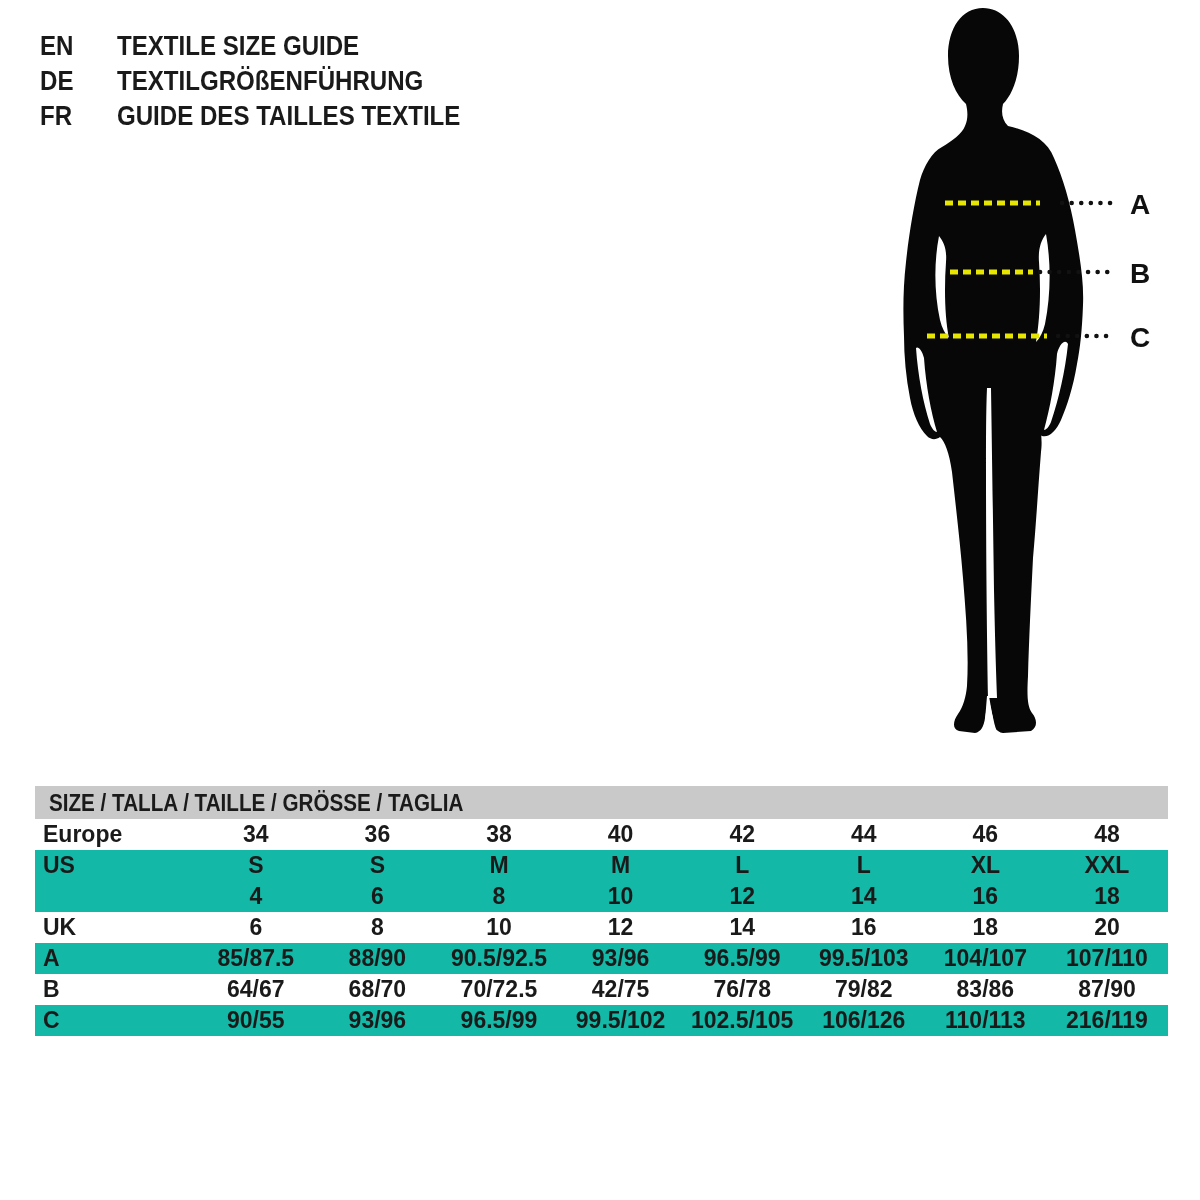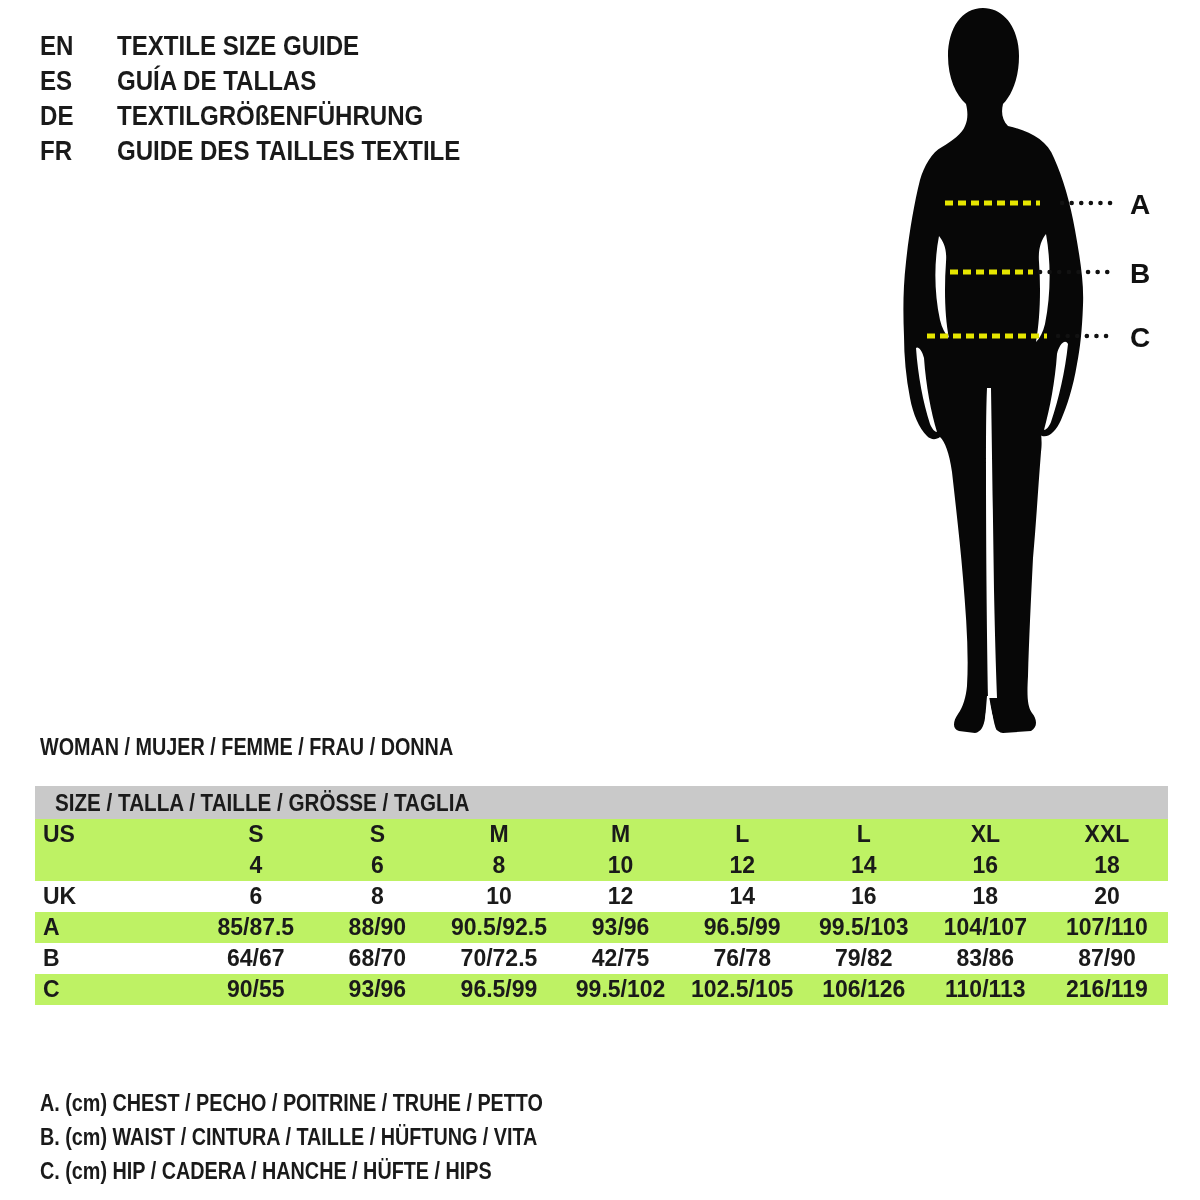--- a/index.html
+++ b/index.html
@@ -16,41 +16,38 @@
   .lang-label{display:inline-block;transform:scaleX(.86);transform-origin:0 50%;}
 
   
   .figure{position:absolute;left:890px;top:0;width:310px;height:740px;}
 
   
   .section-title{position:absolute;left:40px;top:735px;font-size:23px;line-height:24px;}
 
   
   .size-table{position:absolute;left:35px;top:786px;width:1133px;}
-  .thead{height:33px;line-height:34px;background:#c9c9c9;padding-left:20px;font-size:24px;box-sizing:border-box;}
+  .thead{height:33px;line-height:34px;background:#c9c9c9;padding-left:14px;font-size:24px;box-sizing:border-box;}
   .trow{display:flex;height:31px;line-height:31px;font-size:23px;}
-  .trow.shaded{background:#bef264;}
+  .trow.shaded{background:#14b8a6;}
   .tcell{width:121.6px;text-align:center;box-sizing:border-box;}
   .tcell.label{width:160px;text-align:left;padding-left:8px;}
 
   
   .legend{position:absolute;left:40px;top:1086px;}
   .legend-line{height:34px;line-height:34px;font-size:23px;}
 </style>
 </head>
 <body>
 
 <div class="canvas">
 
   <div class="langs">
     <div class="lang-row">
       <span class="lang-code">EN</span><span class="lang-label">TEXTILE SIZE GUIDE</span>
-    </div>
-    <div class="lang-row">
-      <span class="lang-code">ES</span><span class="lang-label">GUÍA DE TALLAS</span>
     </div>
     <div class="lang-row">
       <span class="lang-code">DE</span><span class="lang-label">TEXTILGRÖßENFÜHRUNG</span>
     </div>
     <div class="lang-row">
       <span class="lang-code">FR</span><span class="lang-label">GUIDE DES TAILLES TEXTILE</span>
     </div>
   </div>
 
   <svg class="figure" width="310" height="740" viewBox="0 0 310 740" xmlns="http://www.w3.org/2000/svg">
@@ -107,29 +104,37 @@
 
     <line x1="172" y1="203" x2="224" y2="203" stroke="#111111" stroke-width="4.5" stroke-dasharray="0.1 9.5" stroke-linecap="round"></line>
     <line x1="150" y1="272" x2="224" y2="272" stroke="#111111" stroke-width="4.5" stroke-dasharray="0.1 9.5" stroke-linecap="round"></line>
     <line x1="168" y1="336" x2="224" y2="336" stroke="#111111" stroke-width="4.5" stroke-dasharray="0.1 9.5" stroke-linecap="round"></line>
 
     <text x="240" y="214" font-size="28" font-weight="bold" fill="#111111" font-family="Liberation Sans, sans-serif">A</text>
     <text x="240" y="283" font-size="28" font-weight="bold" fill="#111111" font-family="Liberation Sans, sans-serif">B</text>
     <text x="240" y="347" font-size="28" font-weight="bold" fill="#111111" font-family="Liberation Sans, sans-serif">C</text>
   </svg>
 
-  <div class="section-title">
-    <span class="cond">WOMAN / MUJER / FEMME / FRAU / DONNA</span>
-  </div>
 
   <div class="size-table">
     <div class="thead">
       <span class="cond">SIZE / TALLA / TAILLE / GRÖSSE / TAGLIA</span>
     </div>
     <div>
+        <div class="trow">
+          <div class="tcell label">Europe</div>
+          <div class="tcell">34</div>
+          <div class="tcell">36</div>
+          <div class="tcell">38</div>
+          <div class="tcell">40</div>
+          <div class="tcell">42</div>
+          <div class="tcell">44</div>
+          <div class="tcell">46</div>
+          <div class="tcell">48</div>
+        </div>
         <div class="trow shaded">
           <div class="tcell label">US</div>
           <div class="tcell">S</div>
           <div class="tcell">S</div>
           <div class="tcell">M</div>
           <div class="tcell">M</div>
           <div class="tcell">L</div>
           <div class="tcell">L</div>
           <div class="tcell">XL</div>
           <div class="tcell">XXL</div>
@@ -185,25 +190,14 @@
           <div class="tcell">96.5/99</div>
           <div class="tcell">99.5/102</div>
           <div class="tcell">102.5/105</div>
           <div class="tcell">106/126</div>
           <div class="tcell">110/113</div>
           <div class="tcell">216/119</div>
         </div>
       </div>
   </div>
 
-  <div class="legend">
-    <div class="legend-line">
-      <span class="cond">A. (cm) CHEST / PECHO / POITRINE / TRUHE / PETTO</span>
-    </div>
-    <div class="legend-line">
-      <span class="cond">B. (cm) WAIST / CINTURA / TAILLE / HÜFTUNG / VITA</span>
-    </div>
-    <div class="legend-line">
-      <span class="cond">C. (cm) HIP / CADERA / HANCHE / HÜFTE / HIPS</span>
-    </div>
-  </div>
 
 </div>
 
 </body></html>

